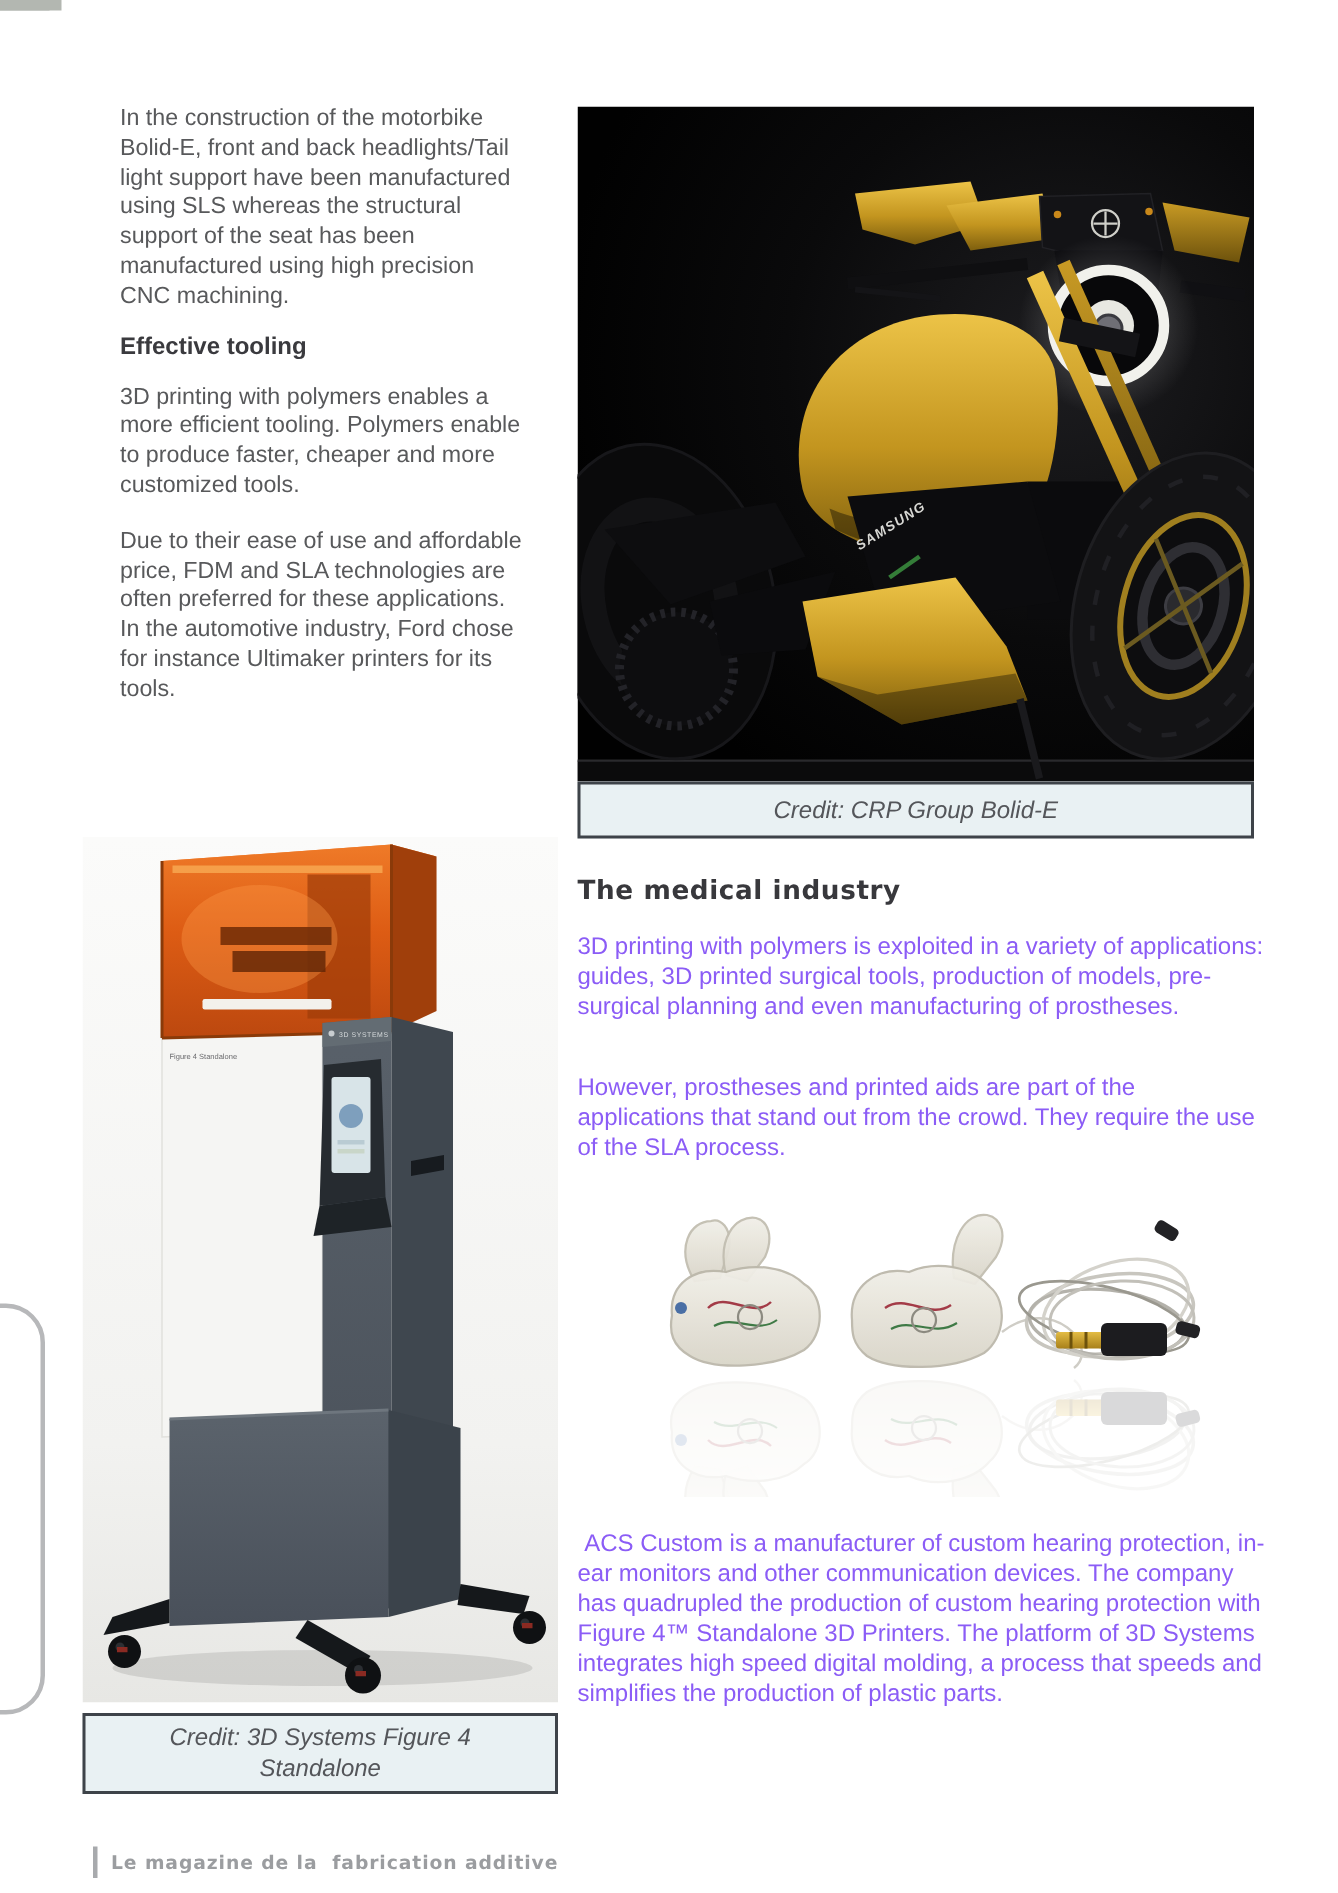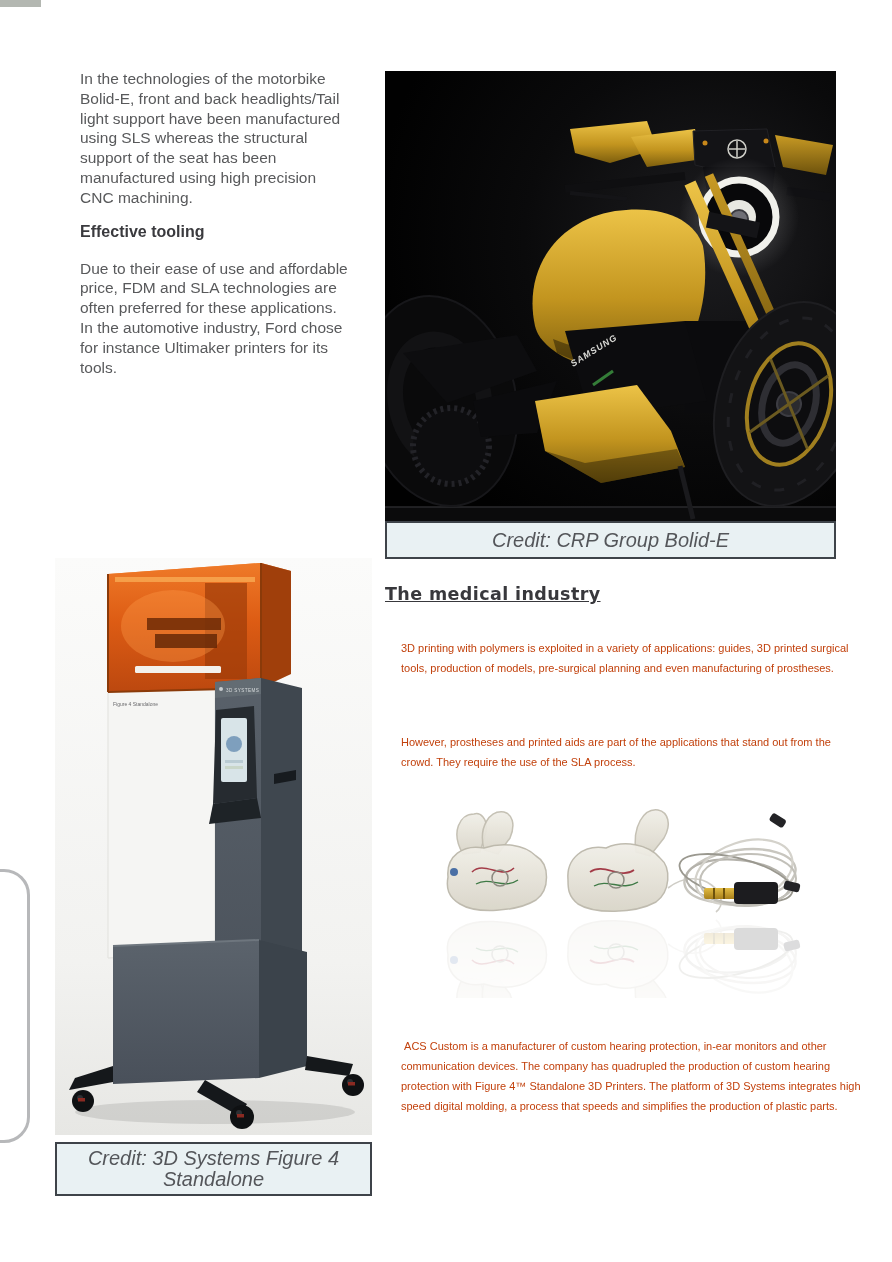--- a/index.html
+++ b/index.html
@@ -16,36 +16,36 @@
     position:absolute;left:-44px;top:869px;width:68px;height:268px;
     border:3px solid #b7b8ba;border-radius:26px;background:transparent;
   }
   
   .col-left{position:absolute;left:80px;top:69px;width:268px;}
   .body-p{font-size:15.5px;line-height:19.8px;margin:0 0 13px 0;color:#58595b;}
   .h-small{font-size:16px;line-height:20px;font-weight:bold;color:#3a3a3e;margin:14px 0 13px 0;}
   .h-round{
     position:absolute;left:385px;top:584px;margin:0;
     font-family:"DejaVu Sans", sans-serif;font-weight:bold;font-size:17.5px;
-    letter-spacing:.4px;color:#38383c;text-decoration:underline;
-  }
-  .rp{position:absolute;font-size:11px;line-height:20px;color:#c2410c;margin:16px;white-space:pre-wrap;}
+    letter-spacing:.4px;color:#38383c;
+  }
+  .rp{position:absolute;font-size:16px;line-height:20px;color:#8b5cf6;margin:0;white-space:pre-wrap;}
   .rp.p4{left:385px;top:622px;width:458px;}
   .rp.p5{left:385px;top:716px;width:458px;}
   .rp.p6{left:385px;top:1020px;width:464px;}
   
   .fig{position:absolute;display:block;}
   .fig-moto{left:385px;top:71px;width:451px;height:450px;}
   .fig-ears{left:418px;top:792px;width:400px;height:206px;}
   .fig-printer{left:55px;top:558px;width:317px;height:577px;}
   
   .caption-box{
     position:absolute;background:#e9f1f3;border:2px solid #3e4349;
     display:flex;align-items:center;justify-content:center;text-align:center;
-    font-style:italic;font-size:20px;color:#54565a;line-height:21px;box-sizing:border-box;
+    font-style:italic;font-size:16px;color:#54565a;line-height:21px;box-sizing:border-box;
   }
   .cap-moto{left:385px;top:521px;width:451px;height:38px;}
   .cap-printer{left:55px;top:1142px;width:317px;height:54px;padding:4px 20px;}
   
   .footer{position:absolute;left:62px;top:1231px;display:flex;align-items:center;}
   .footer .vbar{width:3px;height:21px;background:#a8aaad;margin-right:9px;}
   .footer .ftext{
     font-family:"DejaVu Sans", sans-serif;font-weight:bold;font-size:12.5px;
     letter-spacing:.6px;color:#9b9da0;white-space:pre;
   }
@@ -54,22 +54,23 @@
 <body>
 
 <div class="page">
 
   <div class="deco-bar b1"></div>
   <div class="deco-bar b2"></div>
 
   <div class="edge-outline"></div>
 
   <div class="col-left">
-    <p class="body-p">In the technologies of the motorbike Bolid-E, front and back headlights/Tail light support have been manufactured using SLS whereas the structural support of the seat has been manufactured using high precision CNC machining.</p>
+    <p class="body-p">In the construction of the motorbike Bolid-E, front and back headlights/Tail light support have been manufactured using SLS whereas the structural support of the seat has been manufactured using high precision CNC machining.</p>
     <h3 class="h-small">Effective tooling</h3>
+    <p class="body-p">3D printing with polymers enables a more efficient tooling. Polymers enable to produce faster, cheaper and more customized tools.</p>
     <p class="body-p" style="margin-top:17px">Due to their ease of use and affordable price, FDM and SLA technologies are often preferred for these applications. In the automotive industry, Ford chose for instance Ultimaker printers for its tools.</p>
   </div>
 
   <svg class="fig fig-moto" viewBox="0 0 451 450" aria-hidden="true">
     <defs>
       <radialGradient id="bgGlow" cx="72%" cy="38%" r="75%">
         <stop offset="0%" stop-color="#1d1d20"></stop>
         <stop offset="55%" stop-color="#0a0a0b"></stop>
         <stop offset="100%" stop-color="#010101"></stop>
       </radialGradient>
@@ -296,14 +297,18 @@
       <circle cx="298" cy="527" r="11" fill="#0f1113"></circle>
       <circle cx="295" cy="524" r="3" fill="#2c2f33"></circle>
       <rect x="293" y="524" width="7" height="3.5" fill="#8a2a22"></rect>
     </g>
   </svg>
 
   <div class="caption-box cap-printer">
     <span>Credit: 3D Systems Figure 4 Standalone</span>
   </div>
 
+  <div class="footer">
+    <div class="vbar"></div>
+    <span class="ftext">Le magazine de la  fabrication additive</span>
+  </div>
 
 </div>
 
 </body></html>

